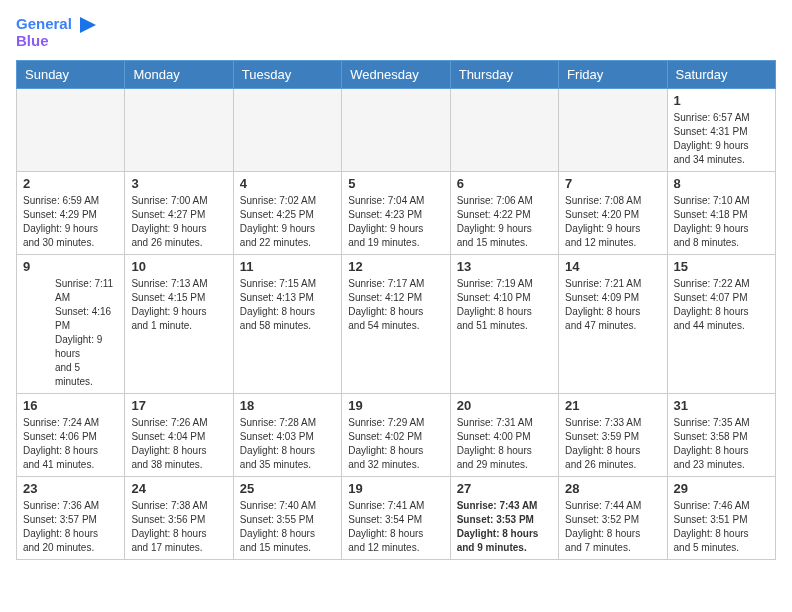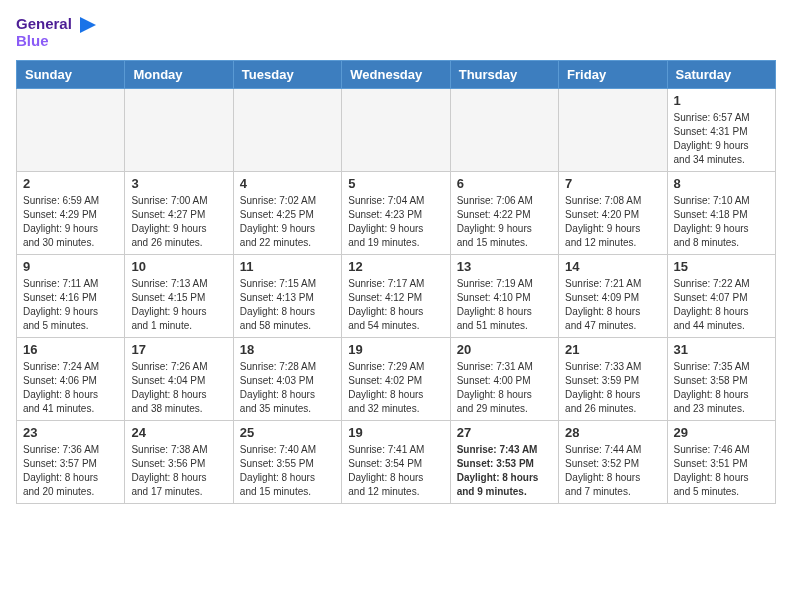--- a/index.html
+++ b/index.html
@@ -35,21 +35,21 @@
     }
     .calendar {
       width: 100%;
       border-collapse: collapse;
       border: 1px solid #ccc;
     }
     .calendar th {
       background-color: #3d7ebf;
       color: #fff;
       font-size: 13px;
-      font-weight: bold;
+      font-weight: normal;
       text-align: left;
       padding: 6px 8px;
       border: 1px solid #5a9ad4;
     }
     .calendar td {
       vertical-align: top;
       border: 1px solid #ccc;
       padding: 4px 6px;
       width: calc(100% / 7);
       min-height: 80px;
@@ -75,21 +75,21 @@
     .last-row td.has-content {
       background: #fff;
     }
   </style>
 </head>
 <body>
 
 <div class="header">
   <div class="logo">
   <div style="display:flex;flex-direction:column;line-height:1.1;">
-    <span style="font-size:15px;font-weight:bold;color:#4c1d95;">General
+    <span style="font-size:15px;font-weight:bold;color:#3b82f6;">General
       <svg style="display:inline-block;vertical-align:middle;" width="20" height="16" viewBox="0 0 20 16" xmlns="http://www.w3.org/2000/svg">
         <polygon points="4,0 20,8 4,16" fill="#1a73e8"></polygon>
       </svg>
     </span>
     <span style="font-size:15px;font-weight:bold;color:#8b5cf6;">Blue</span>
   </div>
 </div>
   <div class="title-block">
     <div class="month-title"></div>
     <div class="subtitle"></div>
@@ -171,21 +171,21 @@
           <div class="day-number">8</div>
           <div class="day-info" style="white-space: pre-line;">Sunrise: 7:10 AM
 Sunset: 4:18 PM
 Daylight: 9 hours
 and 8 minutes.</div>
         </td>
       </tr>
       <tr>
         <td>
           <div class="day-number">9</div>
-          <div class="day-info" style="white-space: pre-line;">Sunrise: 7:11 AM
+          <div class="day-info" style="white-space: pre-line; margin-left: 32px;">Sunrise: 7:11 AM
 Sunset: 4:16 PM
 Daylight: 9 hours
 and 5 minutes.</div>
         </td>
         <td>
           <div class="day-number">10</div>
           <div class="day-info" style="white-space: pre-line;">Sunrise: 7:13 AM
 Sunset: 4:15 PM
 Daylight: 9 hours
 and 1 minute.</div>

